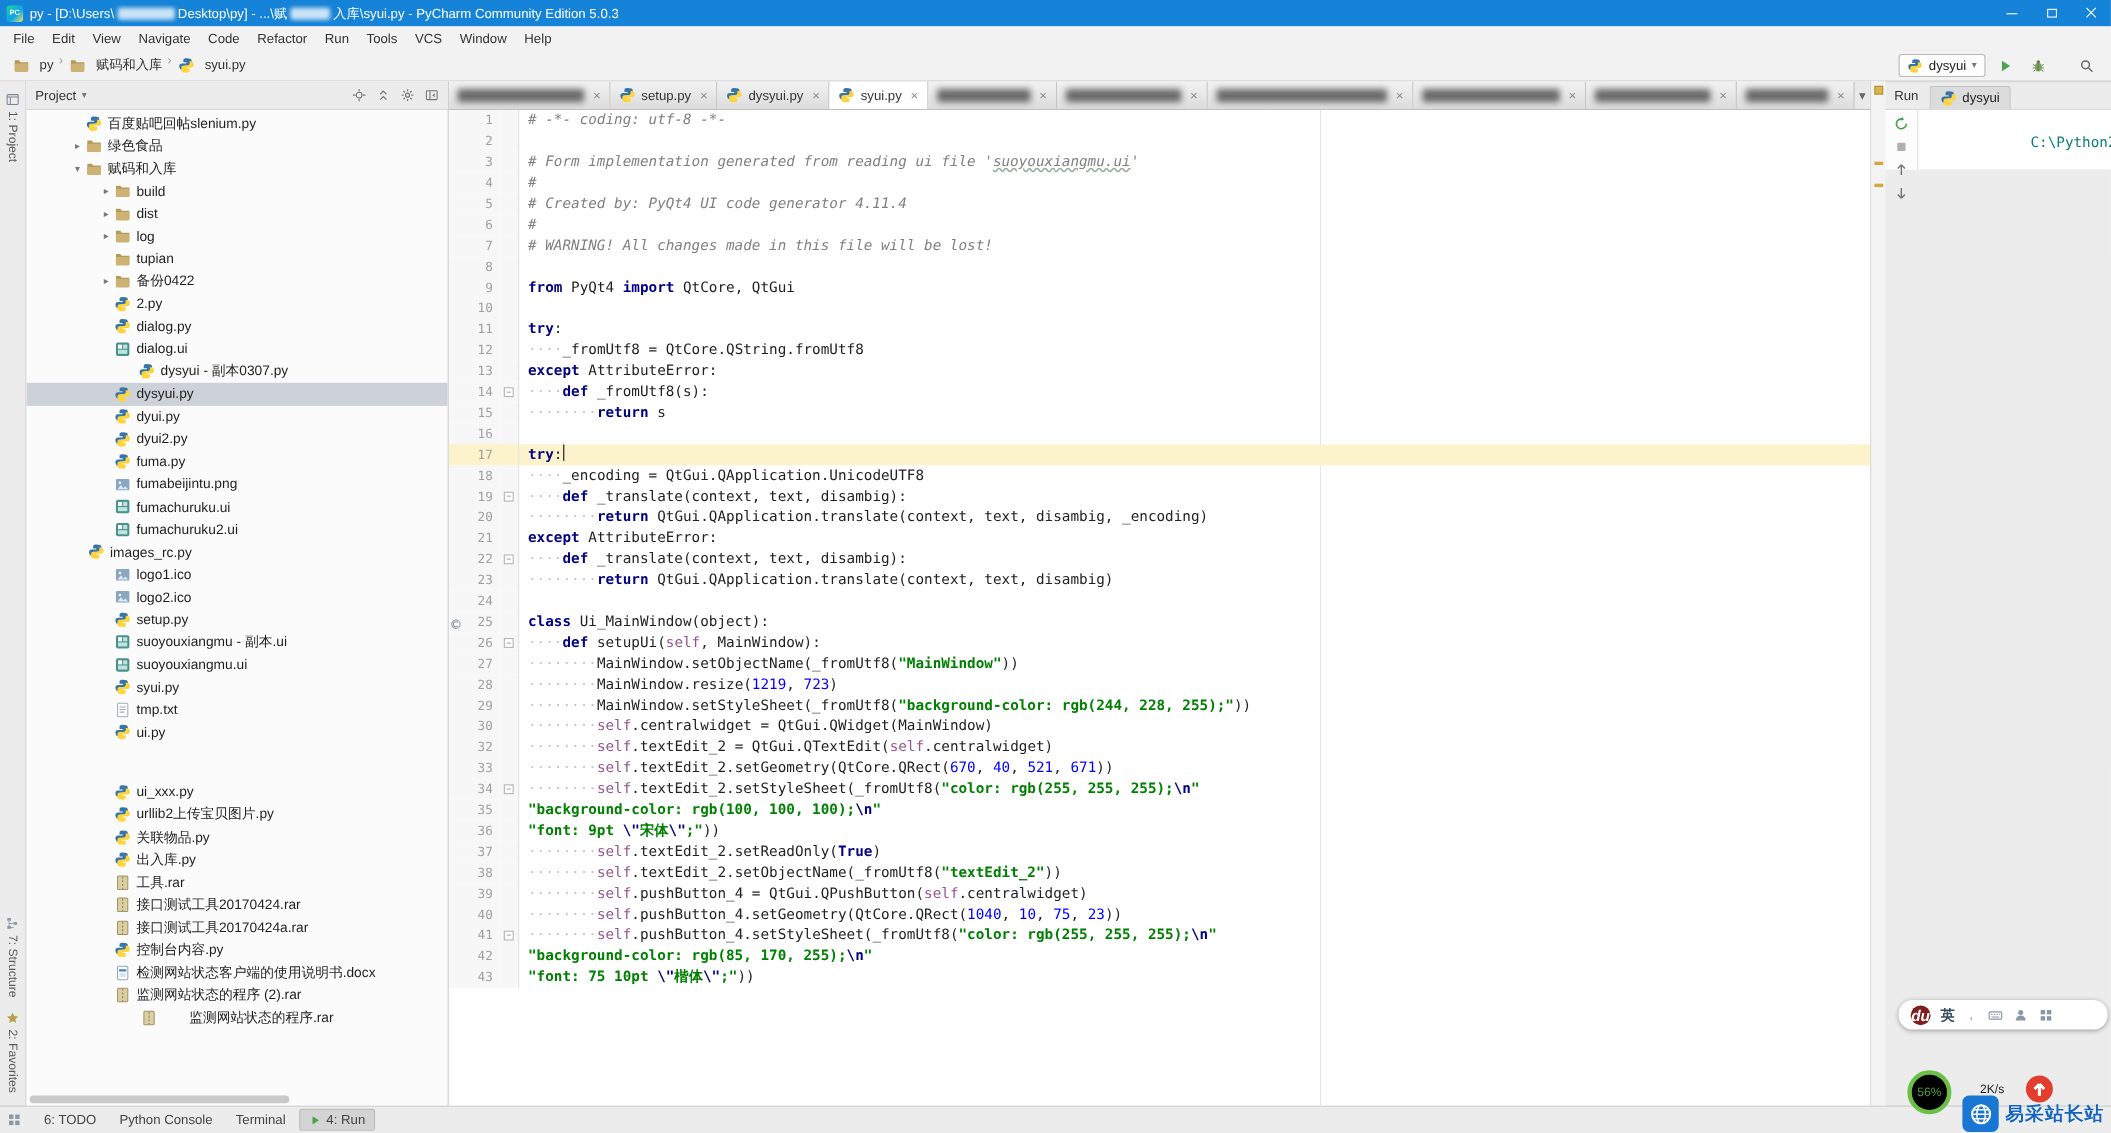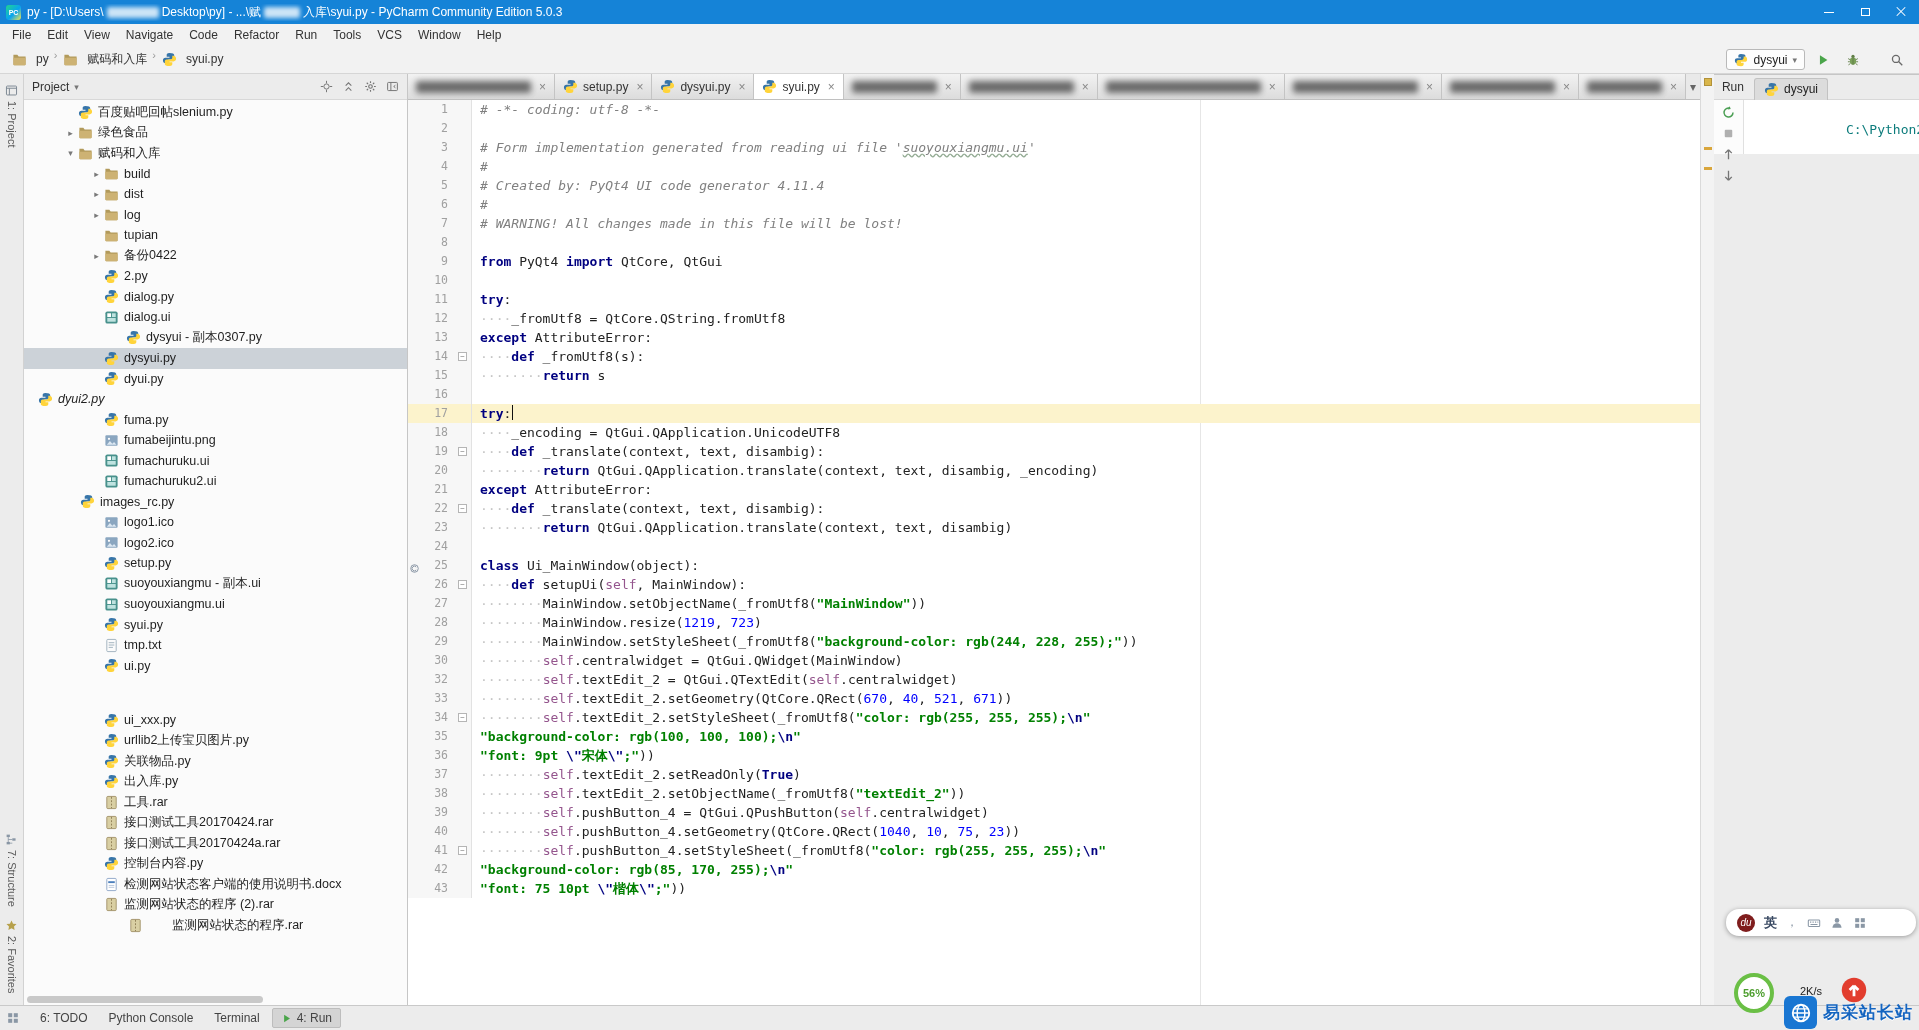--- a/index.html
+++ b/index.html
@@ -105,25 +105,25 @@
 
 
 .statusbar{height:25px;background:#ececec;border-top:1px solid #c9c9c9;display:flex;align-items:center;padding:0 6px;gap:3px;font-size:12px;color:#444;flex:none}
 .sb-grid{margin-right:8px}
 .sb-item{padding:3px 9px;border-radius:2px;display:flex;align-items:center;gap:5px}
 .sb-item.active{background:#d4d4d4;border:1px solid #bdbdbd;padding:2px 8px}
 .sb-item .icon svg{width:11px;height:11px}
 
 
 .ime-bar{position:absolute;left:1726px;top:909px;width:190px;height:27px;background:#fff;border-radius:13px;box-shadow:0 1px 5px rgba(0,0,0,.35);display:flex;align-items:center;gap:9px;padding:0 11px;z-index:50}
-.du-logo{width:18px;height:18px;border-radius:50%;background:#7f1d1d;color:#fff;font-size:10px;font-weight:normal;font-style:italic;display:flex;align-items:center;justify-content:center}
+.du-logo{width:18px;height:18px;border-radius:50%;background:#7f1d1d;color:#fff;font-size:14px;font-weight:bold;font-style:italic;display:flex;align-items:center;justify-content:center}
 .ime-lang{font-size:13px;font-weight:bold;color:#3a4a63}
 .ime-punct{color:#8a97a5;font-size:12px}
 .ime-bar .icon svg{width:14px;height:14px}
-.ball{position:absolute;left:1734px;top:973px;width:40px;height:40px;border-radius:50%;background:#ffffff;border:4px solid #6abf45;display:flex;align-items:center;justify-content:center;font-size:11px;font-weight:bold;color:#4d9e2e;z-index:51}
+.ball{position:absolute;left:1734px;top:973px;width:40px;height:40px;border-radius:50%;background:#000000;border:4px solid #6abf45;display:flex;align-items:center;justify-content:center;font-size:11px;font-weight:normal;color:#4d9e2e;z-index:51}
 .net-speed{position:absolute;left:1800px;top:985px;font-size:11px;color:#222;z-index:51}
 .speed-ic{position:absolute;left:1840px;top:976px;z-index:51}
 .speed-ic svg{width:28px;height:28px}
 .watermark{position:absolute;left:1784px;top:996px;display:flex;align-items:center;gap:6px;z-index:52}
 .wm-logo{width:33px;height:33px;border-radius:6px;background:#1976d2;display:flex;align-items:center;justify-content:center}
 .wm-logo svg{width:22px;height:22px}
 .wm-text{font-size:17px;font-weight:bold;color:#1565c0;letter-spacing:1px;text-shadow:0 1px 0 #fff}
 </style>
 </head>
 <body>
@@ -426,21 +426,21 @@
               <div class="tree-row" style="padding-left: 66px;">
                 <span class="tree-arrow"></span>
                 <span class="icon fi">
                   <svg viewBox="0 0 16 16">
                     <path d="M8 1C5.2 1 5 2.3 5 3.1V5h3v1H3.6C2 6 1 7 1 8.7 1 10.6 2 12 3.8 12H5v-1.8C5 8.8 6.2 8 7.6 8H11c1.1 0 2-.9 2-2V3.2C13 1.8 11.4 1 8 1z" fill="#3775a9"></path>
                     <path d="M8 15c2.8 0 3-1.3 3-2.1V11H8v-1h4.4c1.6 0 2.6-1 2.6-2.7C15 5.4 14 4 12.2 4H11v1.8C11 7.2 9.8 8 8.4 8H5c-1.1 0-2 .9-2 2v2.8C3 14.2 4.6 15 8 15z" fill="#ffd43b"></path>
                   </svg>
                 </span>
                 <span class="tree-label">dyui.py</span>
               </div>
-              <div class="tree-row" style=" font-style: italic;">
+              <div class="tree-row" style="padding-left: 66px;">
                 <span class="tree-arrow"></span>
                 <span class="icon fi">
                   <svg viewBox="0 0 16 16">
                     <path d="M8 1C5.2 1 5 2.3 5 3.1V5h3v1H3.6C2 6 1 7 1 8.7 1 10.6 2 12 3.8 12H5v-1.8C5 8.8 6.2 8 7.6 8H11c1.1 0 2-.9 2-2V3.2C13 1.8 11.4 1 8 1z" fill="#3775a9"></path>
                     <path d="M8 15c2.8 0 3-1.3 3-2.1V11H8v-1h4.4c1.6 0 2.6-1 2.6-2.7C15 5.4 14 4 12.2 4H11v1.8C11 7.2 9.8 8 8.4 8H5c-1.1 0-2 .9-2 2v2.8C3 14.2 4.6 15 8 15z" fill="#ffd43b"></path>
                   </svg>
                 </span>
                 <span class="tree-label">dyui2.py</span>
               </div>
               <div class="tree-row" style="padding-left: 66px;">

